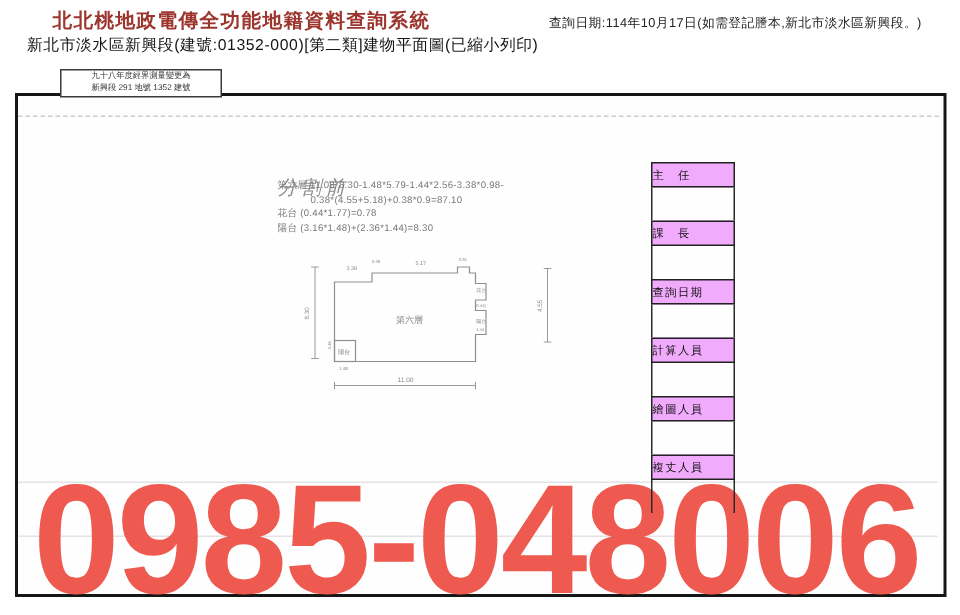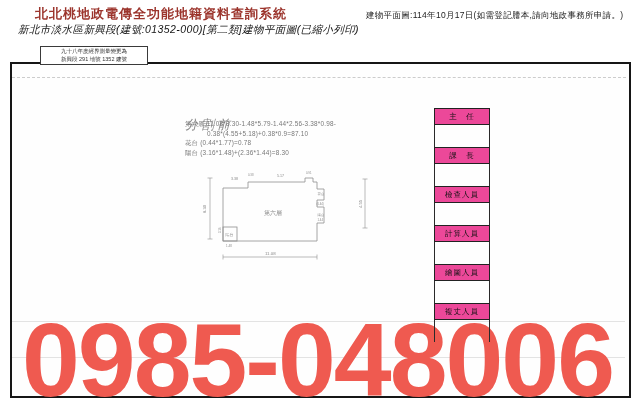--- a/index.html
+++ b/index.html
@@ -13,21 +13,21 @@
   .sys-title{
     position:absolute;left:18px;top:5px;
     font-size:13px;font-weight:bold;color:#9c352d;letter-spacing:1px;margin-left:17px;
   }
   .query-date{
     position:absolute;left:366px;top:10px;
     font-size:8.5px;color:#222;letter-spacing:0.3px;white-space:nowrap;
   }
   .doc-subtitle{
     position:absolute;left:18px;top:23px;
-    font-size:10.5px;color:#151515;letter-spacing:0.4px;font-style:italic;
+    font-size:10.5px;color:#151515;letter-spacing:0.4px;
   }
   
   .frame{
     position:absolute;left:10px;top:62px;width:617px;height:332px;
     border:2px solid #161616;background:#fefefe;
   }
   .remark-box{
     position:absolute;left:40px;top:46px;width:106px;height:17px;
     border:1px solid #3a3a3a;background:#fff;
     font-size:5.5px;line-height:8px;text-align:center;color:#333;
@@ -51,41 +51,41 @@
   }
   .calc-indent{padding-left:22px;}
   
   .plan-svg{position:absolute;left:193px;top:160px;z-index:2;}
   .plan-svg text{fill:#8a8a8a;font-family:"Liberation Sans","DejaVu Sans",sans-serif;}
   
   .sig-column{
     position:absolute;left:434px;top:108px;width:56px;z-index:5;
   }
   .sig-label{
-    height:15px;border:1px solid #222;background:#ec4899;
-    font-size:7.5px;line-height:15px;text-align:center;color:#111;
+    height:15px;border:1px solid #222;background:#f0abfc;
+    font-size:7.5px;line-height:15px;text-align:left;color:#111;
     letter-spacing:1px;white-space:nowrap;overflow:hidden;
   }
   .sig-space{
     height:22px;border-left:1px solid #2a2a2a;border-right:1px solid #2a2a2a;
     background:transparent;
   }
   
   .phone-overlay{
     position:absolute;left:22px;top:308px;width:612px;z-index:4;
     font-size:104px;font-weight:bold;letter-spacing:-2px;line-height:1;
     color:#ef5a50;white-space:nowrap;
     font-family:"Liberation Sans","DejaVu Sans",sans-serif;
   }
 </style>
 </head>
 <body>
 
 <div class="sys-title">北北桃地政電傳全功能地籍資料查詢系統</div>
-<div class="query-date">建物平面圖:114年10月17日(如需登記謄本,請向地政事務所申請。)</div>
+<div class="query-date">查詢日期:114年10月17日(如需登記謄本,新北市淡水區新興段。)</div>
 <div class="doc-subtitle">新北市淡水區新興段(建號:01352-000)[第二類]建物平面圖(已縮小列印)</div>
 
 <div class="frame"></div>
 
 <div class="remark-box">
   <div>九十八年度經界測量變更為</div>
   <div>新興段 291 地號 1352 建號</div>
 </div>
 
 <div class="dashed-line"></div>
@@ -135,21 +135,21 @@
   <text x="32.5" y="76" font-size="4">陽台</text>
   <text x="33" y="86.5" font-size="3">1.48</text>
   <text font-size="2.8" transform="rotate(-90 27.5 73)" x="27.5" y="73">3.16</text>
 </svg>
 
 <div class="sig-column">
   <div class="sig-label">主　任</div>
   <div class="sig-space"></div>
   <div class="sig-label">課　長</div>
   <div class="sig-space"></div>
-  <div class="sig-label">檢查人員</div>
+  <div class="sig-label">查詢日期</div>
   <div class="sig-space"></div>
   <div class="sig-label">計算人員</div>
   <div class="sig-space"></div>
   <div class="sig-label">繪圖人員</div>
   <div class="sig-space"></div>
   <div class="sig-label">複丈人員</div>
   <div class="sig-space"></div>
 </div>
 
 <div class="phone-overlay">0985-048006</div>

